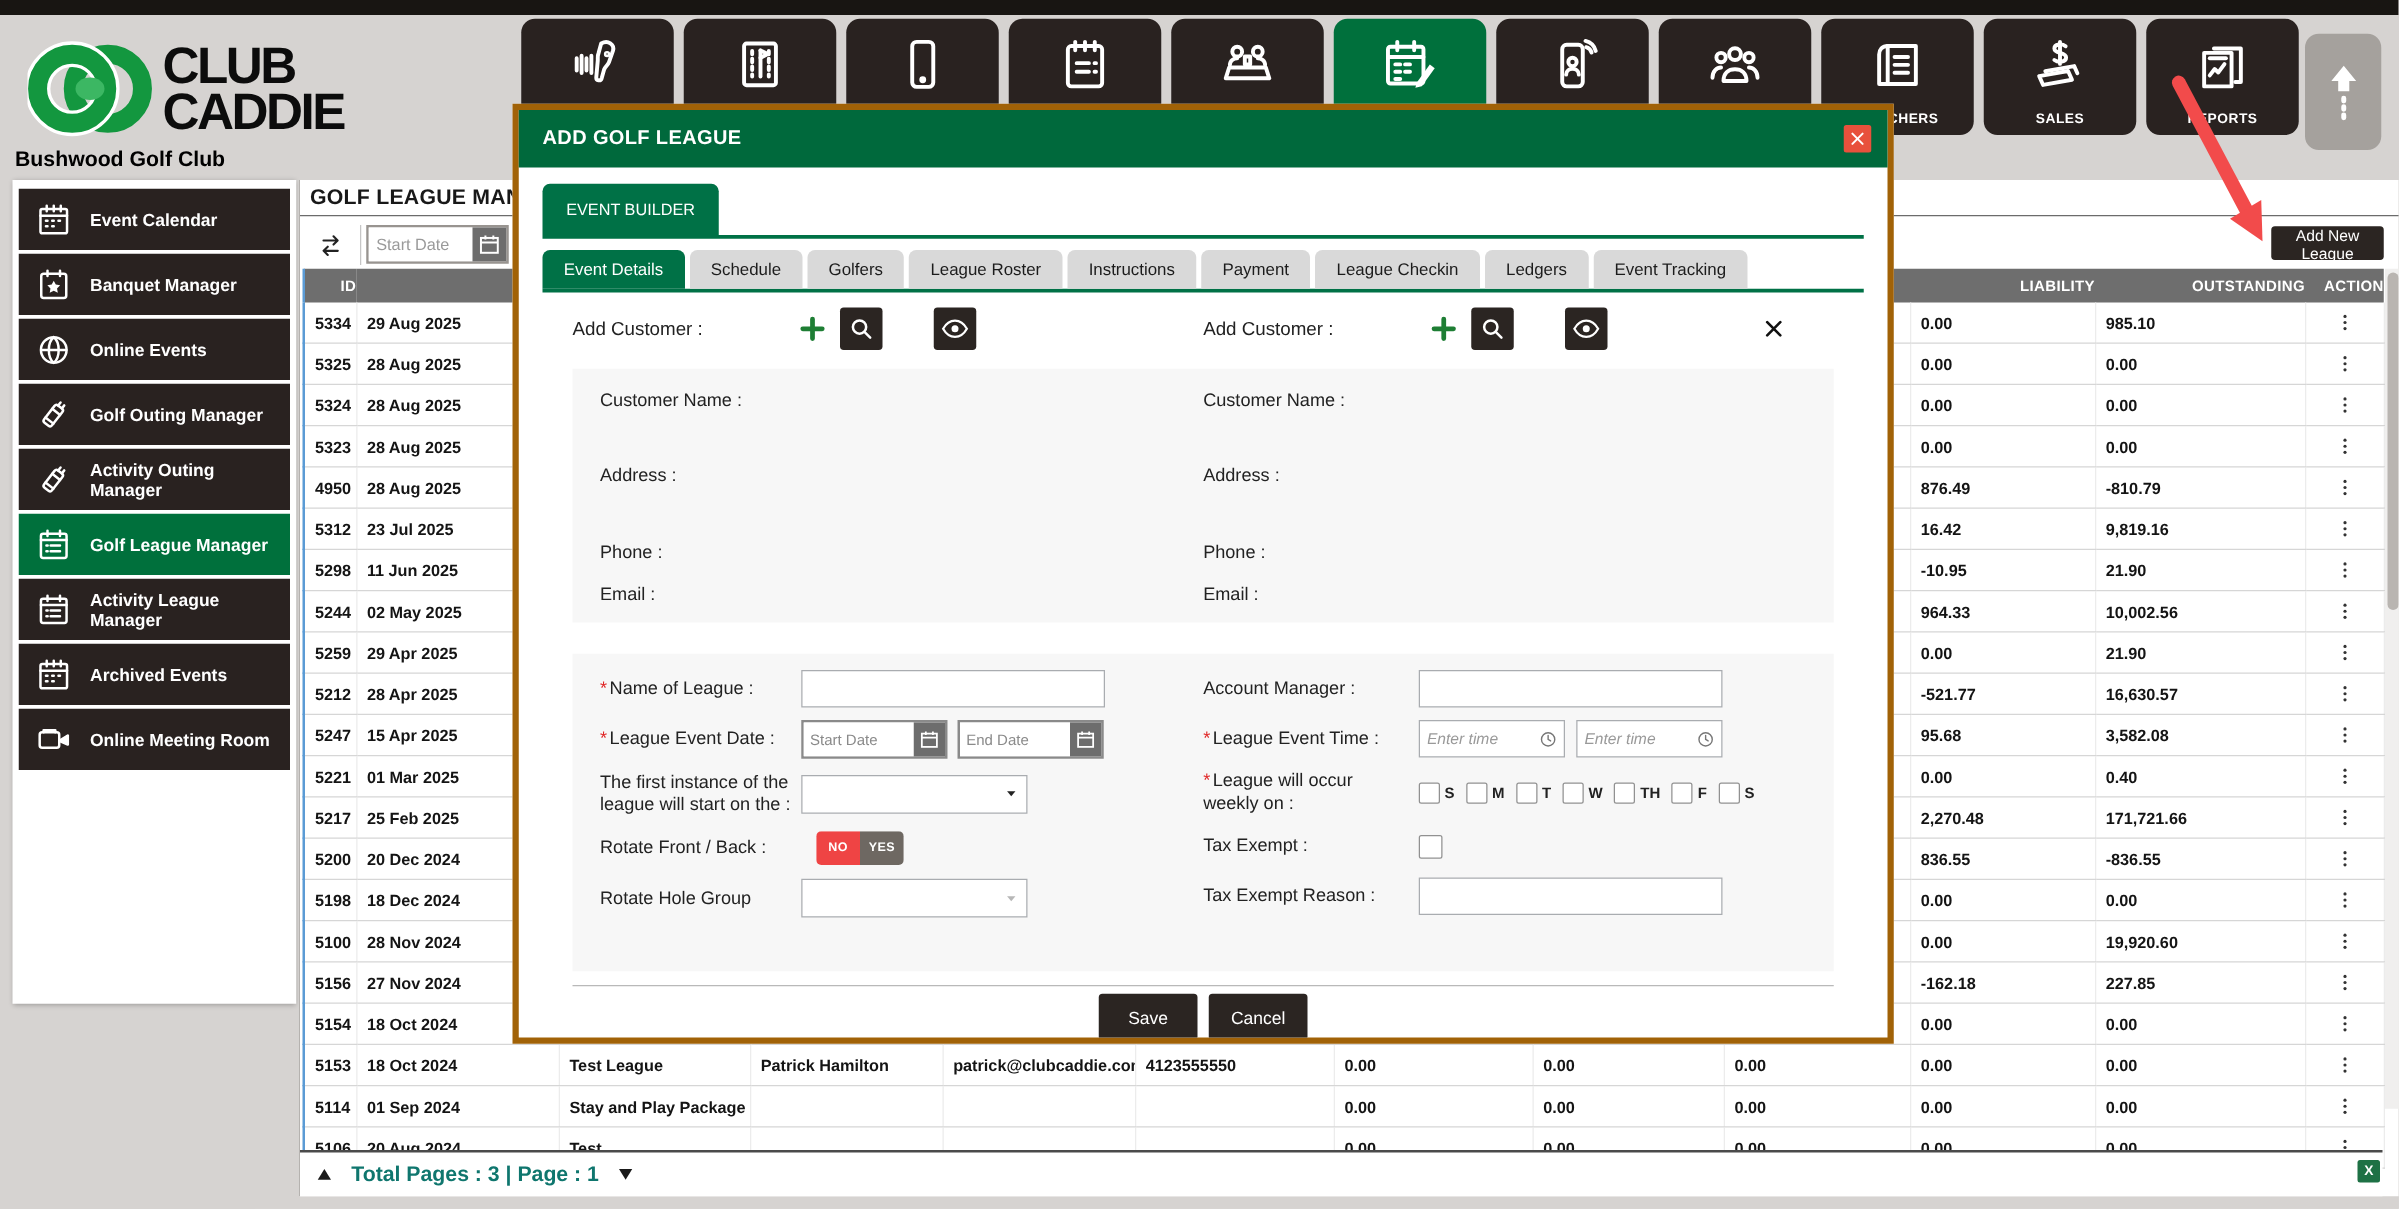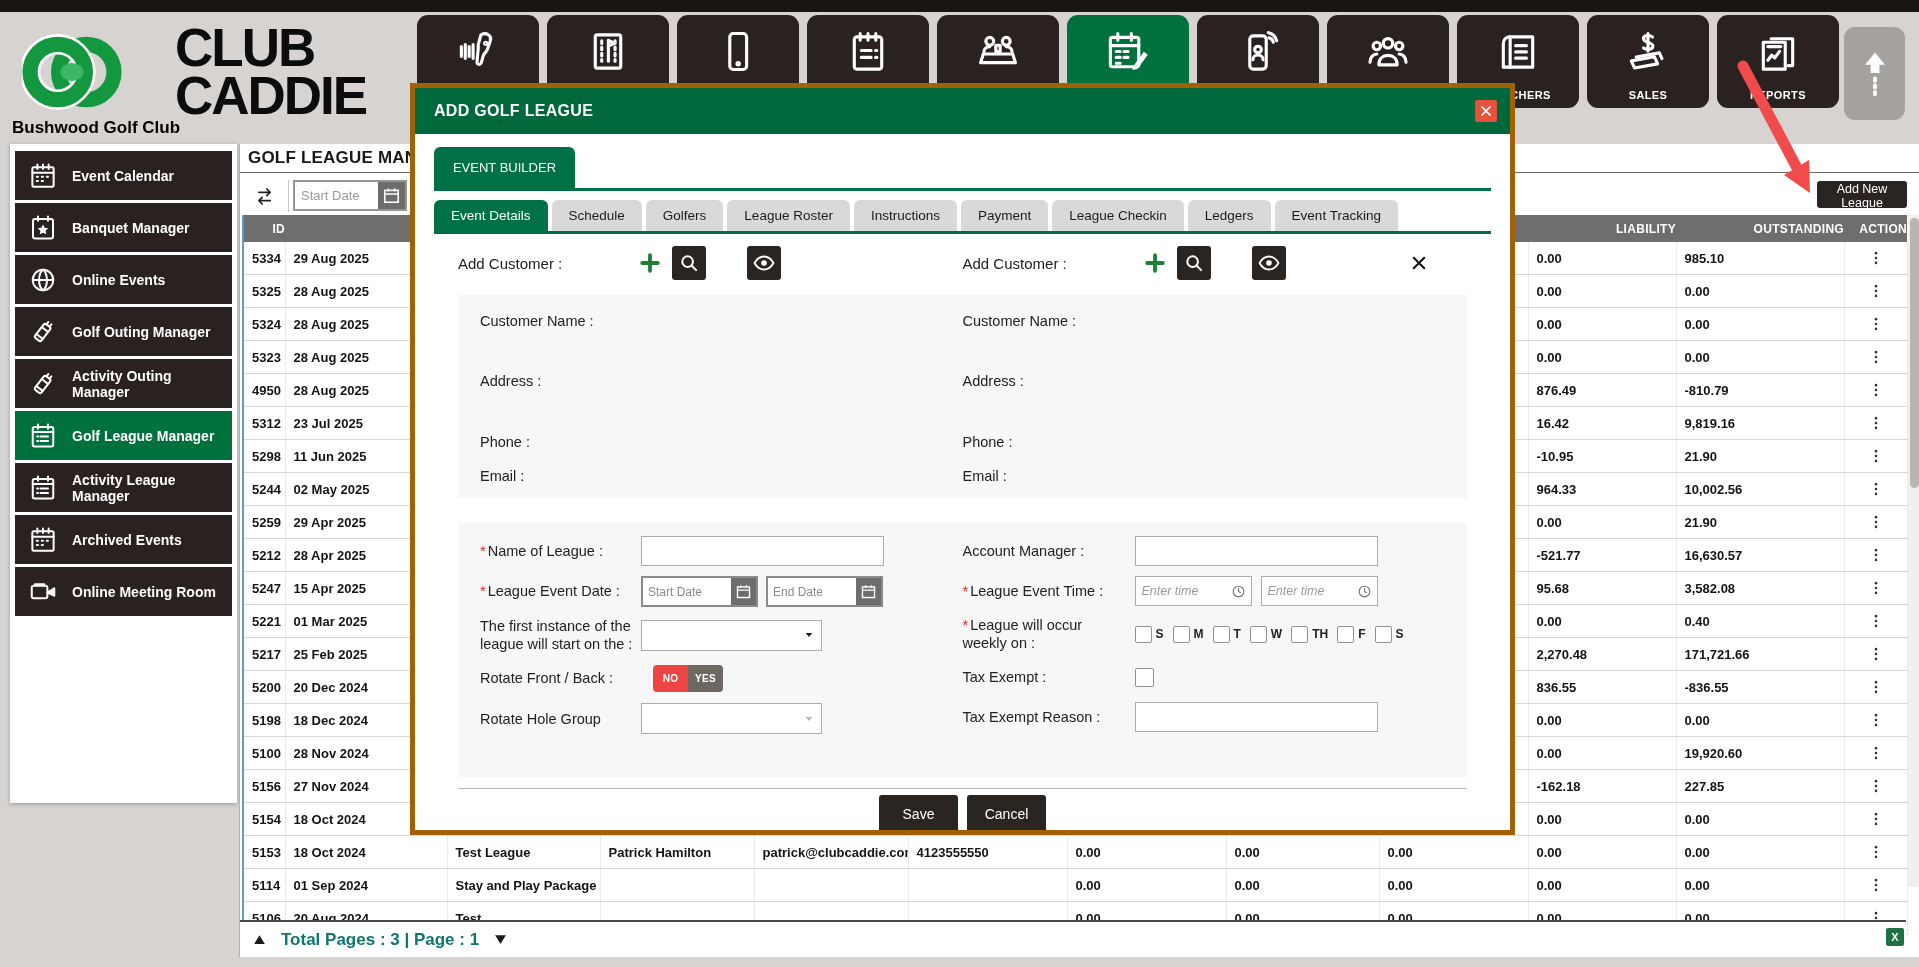--- a/index.html
+++ b/index.html
@@ -3,21 +3,21 @@
 <meta charset="utf-8">
 <style>
   html,body{margin:0;padding:0;background:#d6d3d1;}
   .canvas{position:relative;width:1919px;height:967px;overflow:hidden;background:#d6d3d1;
     font-family:"Liberation Sans",sans-serif;-webkit-font-smoothing:antialiased;}
   
   .top-strip{position:absolute;left:0;top:0;width:100%;height:12px;background:#181512;}
   .header{position:absolute;left:0;top:12px;width:100%;height:128px;background:#d6d3d1;}
   .logo{position:absolute;left:22px;top:12px;display:flex;align-items:center;gap:8px;}
   .logo-mark{width:100px;height:94px;}
-  .logo-text{font-weight:900;font-size:53px;line-height:.9;letter-spacing:-2px;color:#0c0c0c;margin-left:45px;}
+  .logo-text{font-weight:900;font-size:41px;line-height:.9;letter-spacing:-2px;color:#0c0c0c;}
   .club-name{position:absolute;left:12px;top:106px;font-size:17px;font-weight:700;color:#000;}
   #topnav{position:absolute;left:417px;top:3px;display:flex;gap:8px;}
   .nav-btn{width:122px;height:93px;background:#292220;border-radius:11px;position:relative;color:#fff;cursor:pointer;flex:none;}
   .nav-btn.active{background:#00703c;}
   .nav-icon{position:absolute;left:50%;top:13px;transform:translateX(-50%);width:47px;height:47px;display:block;}
   .nav-label{position:absolute;bottom:7px;left:0;width:100%;text-align:center;font-size:11px;font-weight:700;letter-spacing:.4px;}
   .scroll-top{position:absolute;left:1844px;top:15px;width:61px;height:93px;background:#a5a19d;border:none;border-radius:11px;color:#fff;cursor:pointer;}
   .scroll-top .nav-icon{position:static;transform:none;width:38px;height:52px;margin:0 auto;}
   
   #sidebar{position:absolute;left:10px;top:144px;width:227px;height:659px;background:#fff;

